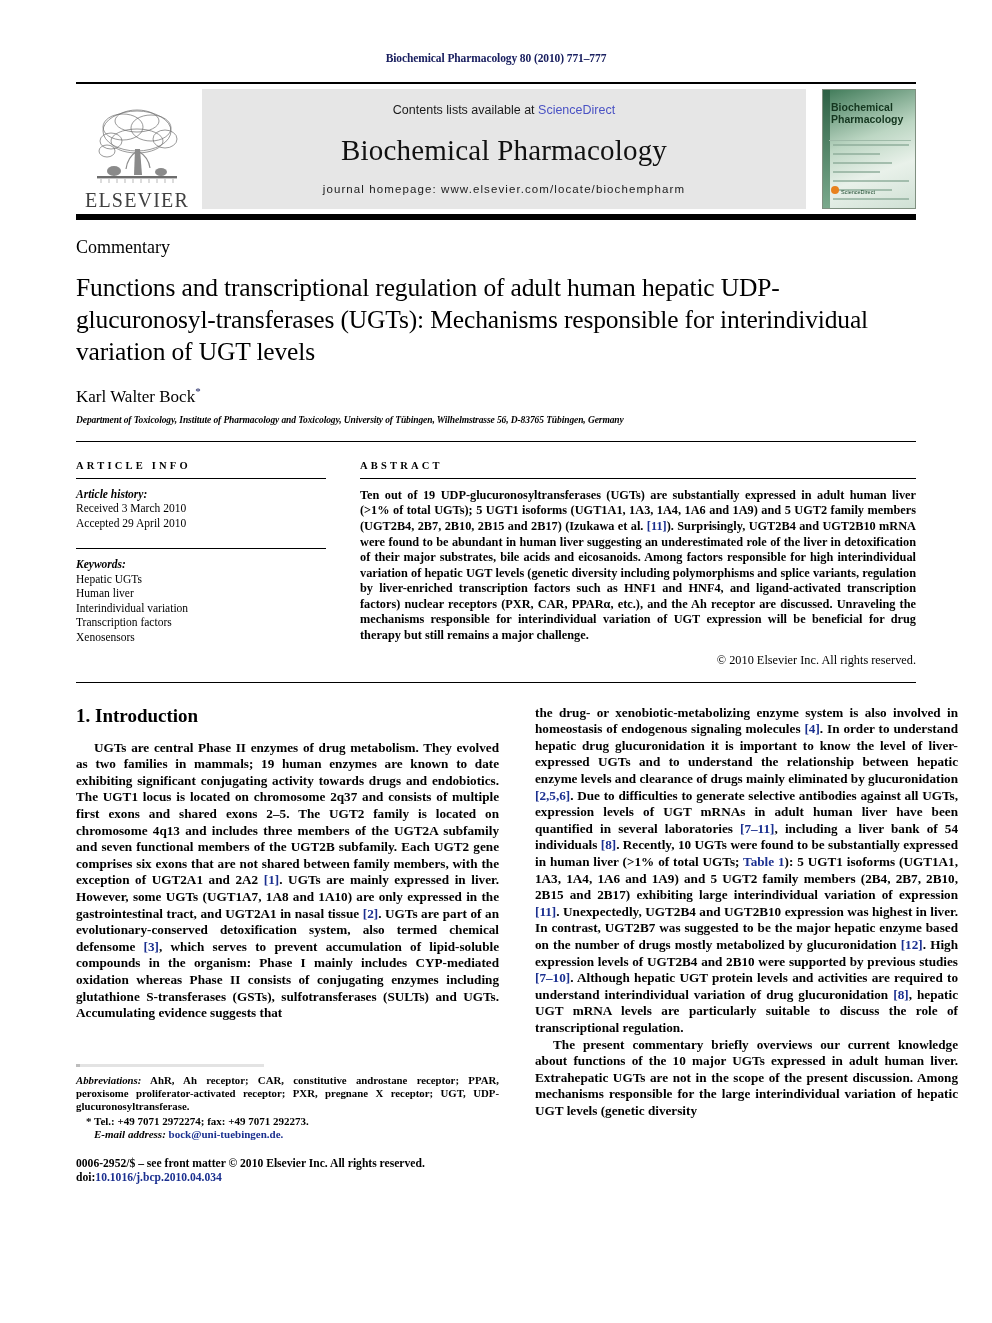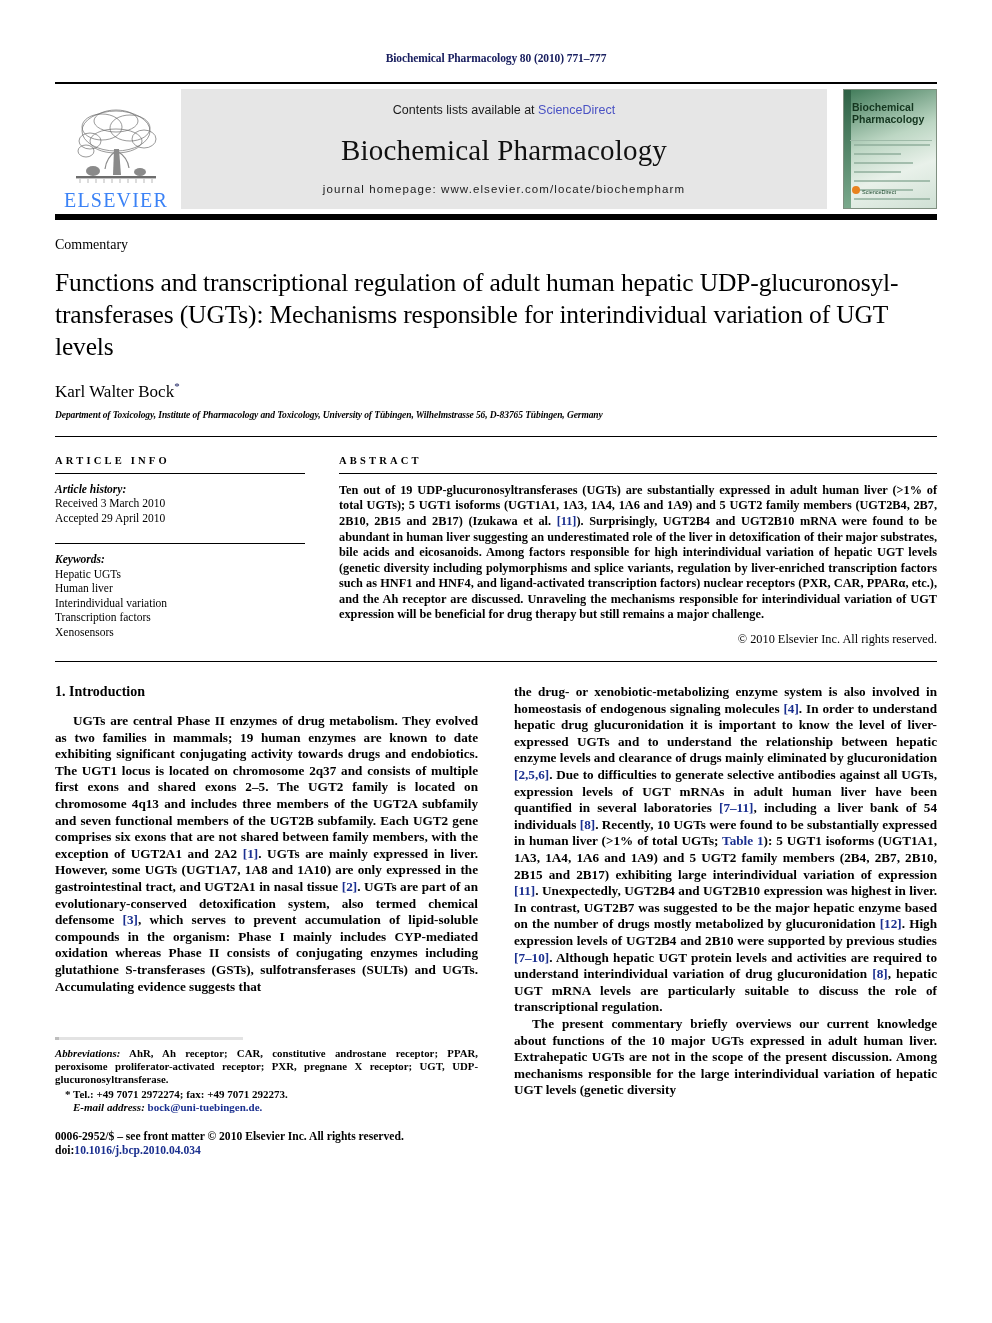--- a/index.html
+++ b/index.html
@@ -13,21 +13,21 @@
     font-family: "Liberation Serif", "DejaVu Serif", serif;
     color: #000000;
     position: relative;
     overflow: hidden;
   }
   .page {
     position: relative;
     width: 992px;
     height: 1227px;
     box-sizing: border-box;
-    padding: 0 55px;
+    padding: 0 76px;
   }
 
   
   .running-head {
     text-align: center;
     font-size: 11.5px;
     font-weight: bold;
     color: #1a2060;
     letter-spacing: -0.1px;
     padding-top: 52px;
@@ -50,21 +50,21 @@
     align-items: center;
     justify-content: flex-end;
     padding-bottom: 4px;
     background: #fff;
   }
   .tree-svg { display: block; }
   .elsevier-word {
     font-family: "Liberation Serif", serif;
     font-size: 20px;
     letter-spacing: 1.2px;
-    color: #3b82f6;
+    color: #404040;
     font-weight: 400;
     line-height: 1;
     margin-top: 1px;
   }
   .sd-band {
     flex: 1 1 auto;
     background: #e6e6e6;
     display: flex;
     flex-direction: column;
     align-items: center;
@@ -132,21 +132,21 @@
     font-size: 5.5px; color: #1d4a2e;
   }
   .cover-foot .dot {
     display:inline-block;width:8px;height:8px;border-radius:50%;
     background:#e8821e;vertical-align:middle;margin-right:2px;
   }
 
   
   .article-type {
     margin-top: 17px;
-    font-size: 14px;
+    font-size: 18px;
     font-family: "Liberation Serif", serif;
   }
   .article-title {
     margin-top: 14px;
     font-size: 25.5px;
     line-height: 32px;
     font-weight: normal;
     letter-spacing: -0.15px;
   }
   .author {
@@ -204,21 +204,21 @@
   }
 
   
   .body-cols {
     display: flex;
     margin-top: 22px;
     gap: 36px;
   }
   .bcol { width: 423px; flex: 0 0 423px; }
   .sec-title {
-    font-size: 14px;
+    font-size: 19px;
     font-weight: bold;
     margin: 0 0 13px 0;
   }
   .bodytext {
     font-size: 13.2px;
     line-height: 16.6px;
     text-align: justify;
     font-weight: bold;
     margin: 0;
     hyphens: none;

